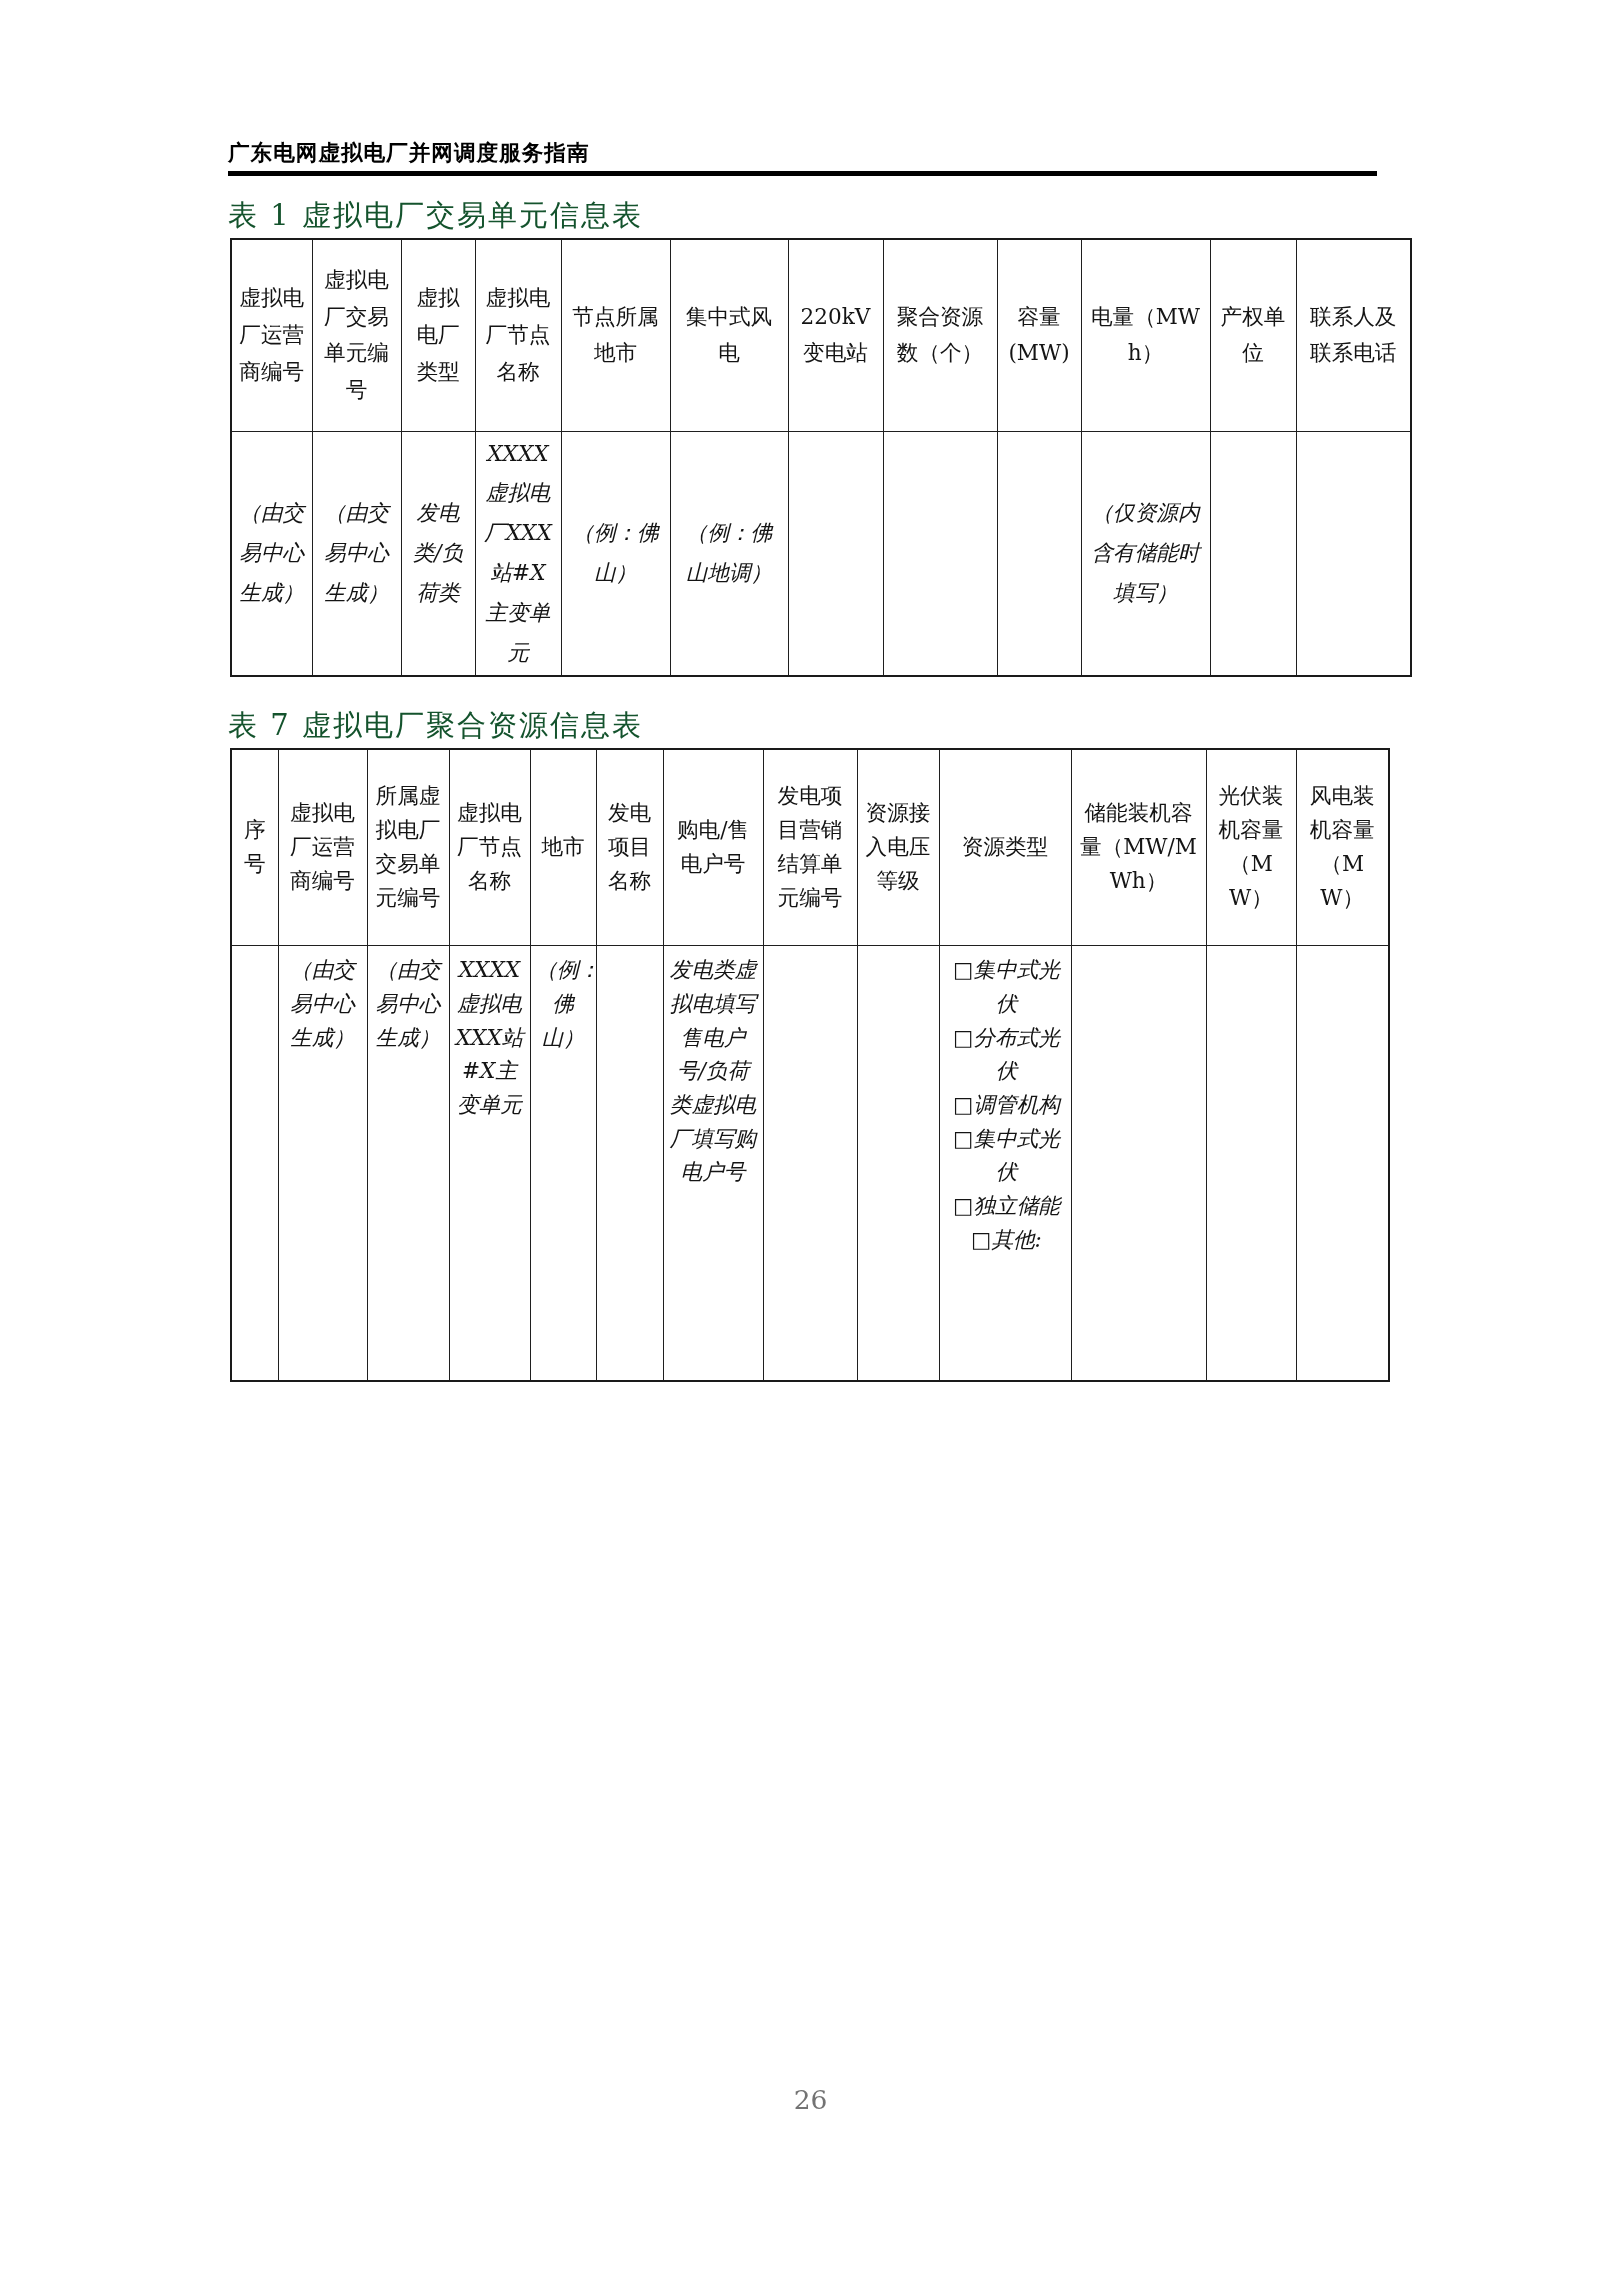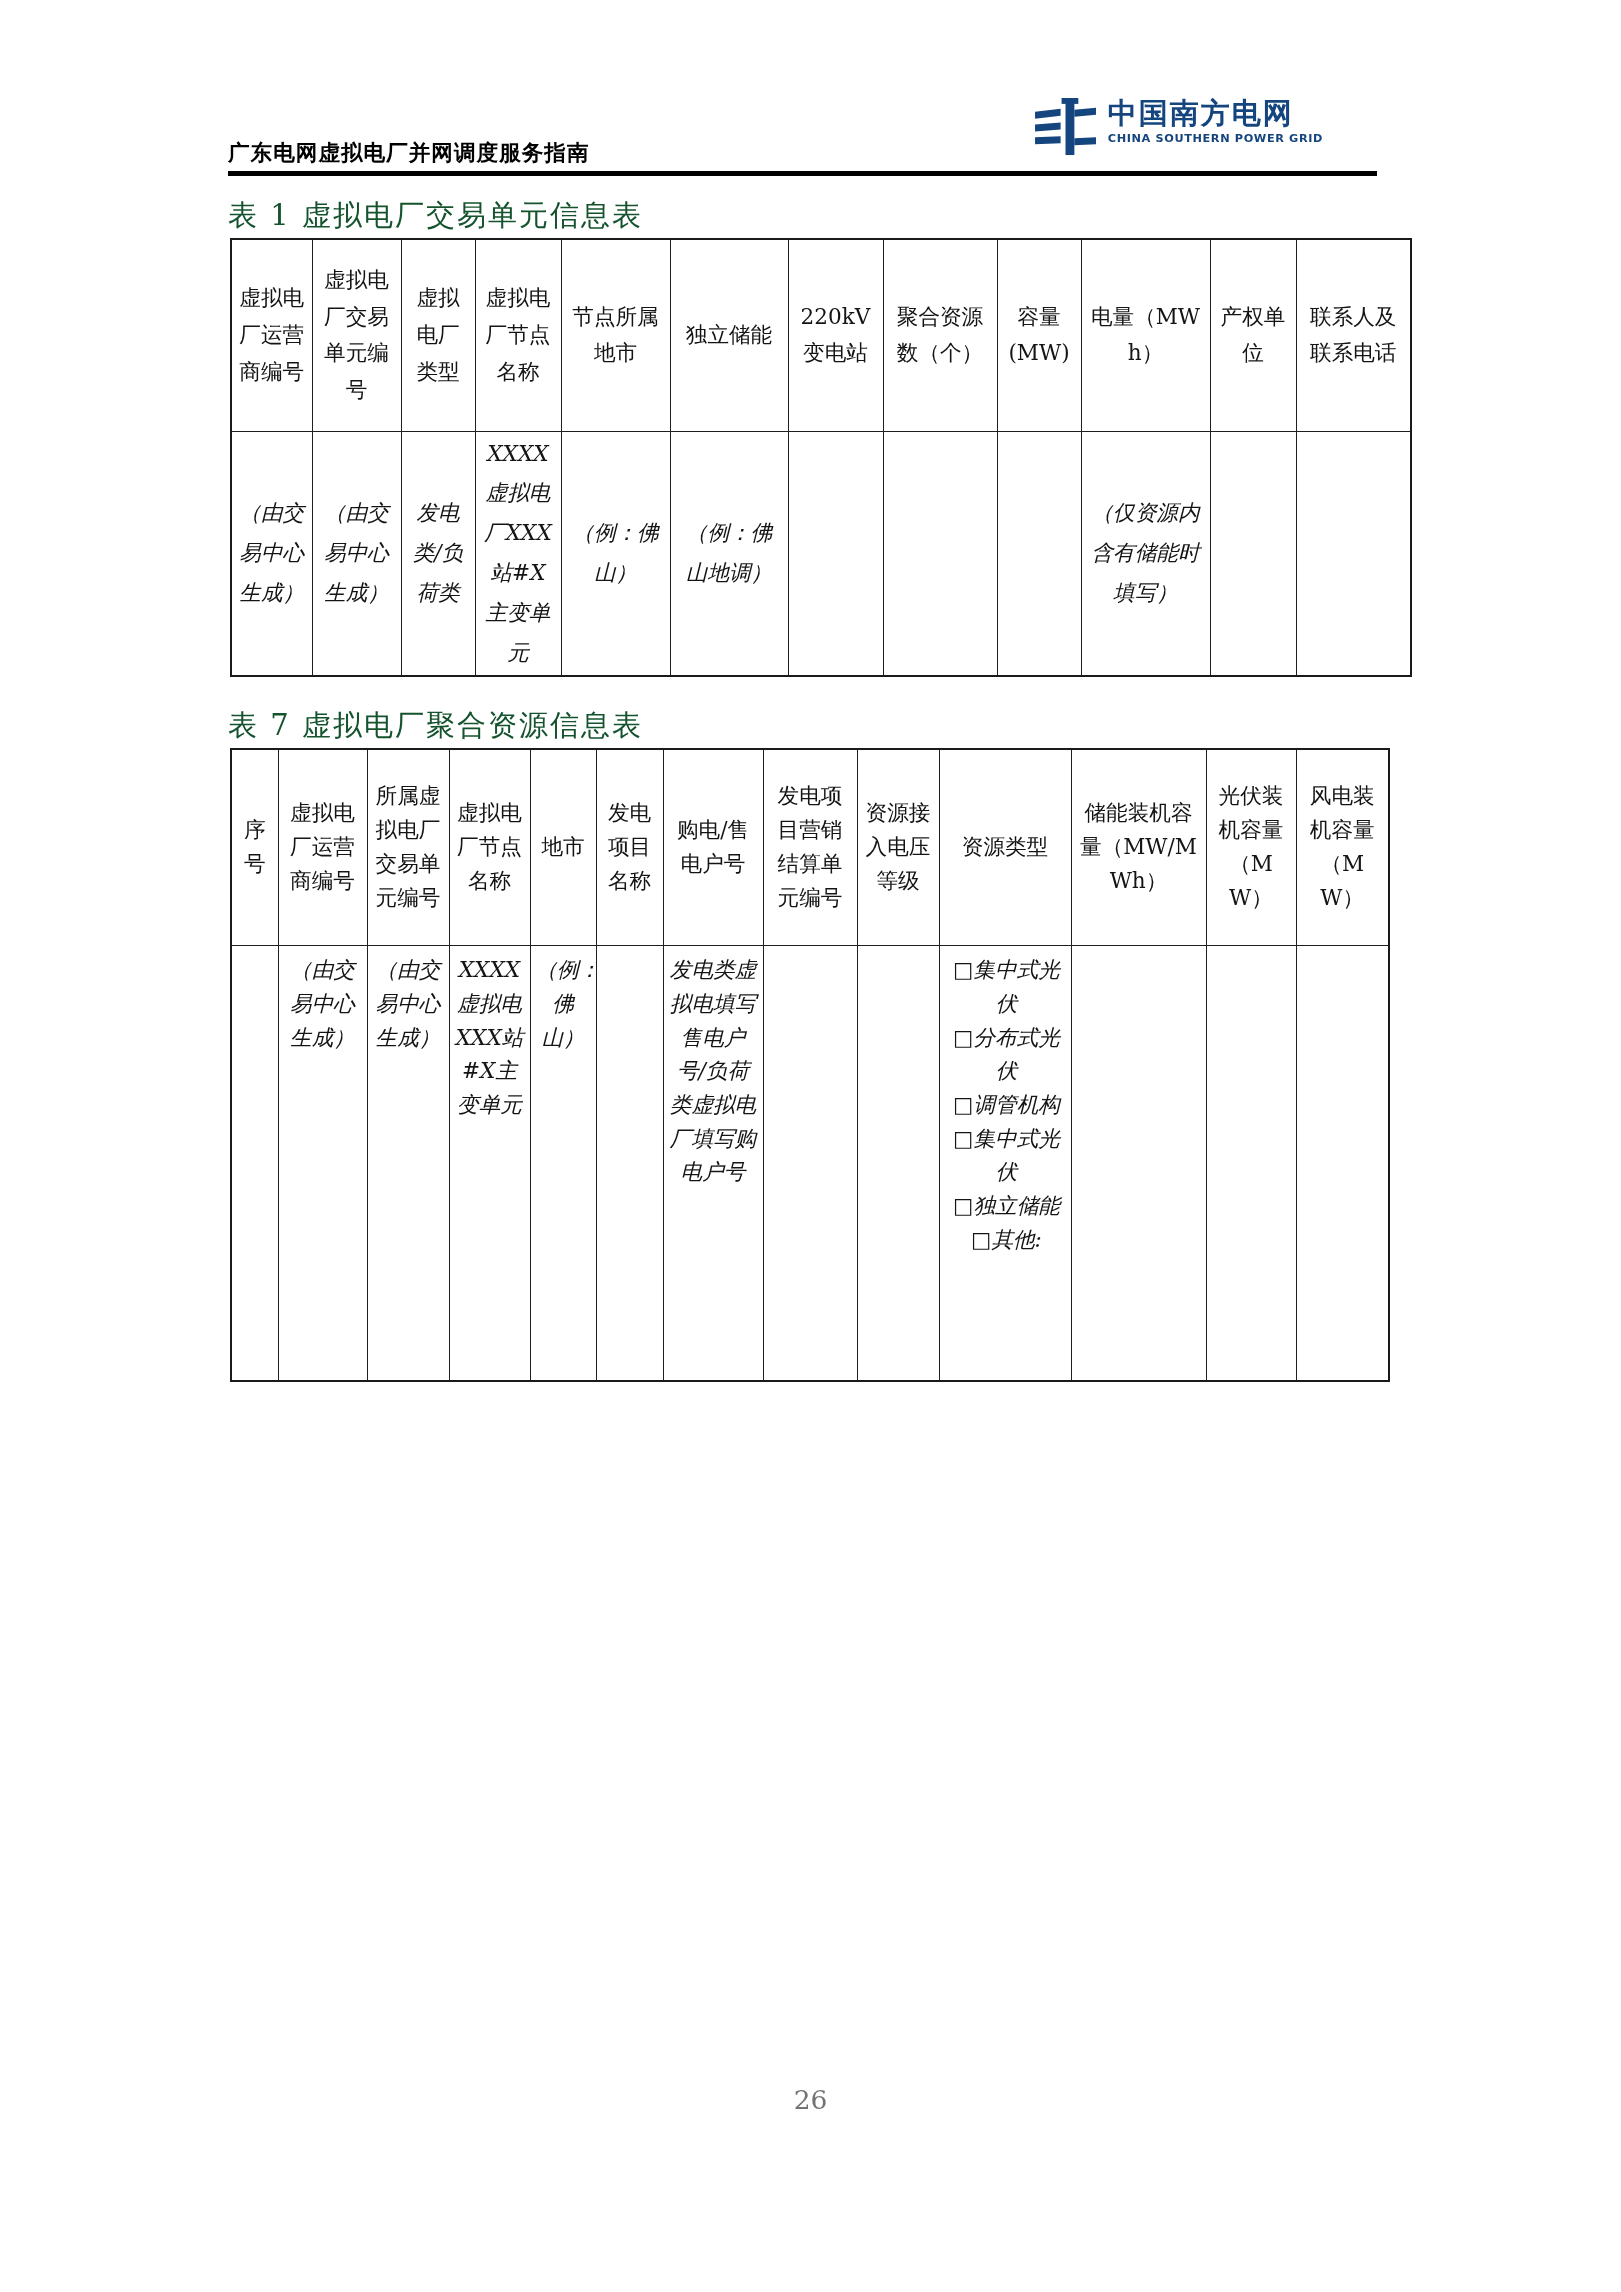--- a/index.html
+++ b/index.html
@@ -73,37 +73,20 @@
     text-align:center; font-size:26.5px; color:#737373;
   }
 </style>
 </head>
 <body>
 
 <div class="page">
 
   <div class="header-title">广东电网虚拟电厂并网调度服务指南</div>
 
-  <div class="logo">
-    <svg class="logo-icon" viewBox="0 0 64 60" xmlns="http://www.w3.org/2000/svg">
-      <g fill="#15457e">
-        <path d="M0 14 L26 11 L26 18 L0 21 Z"></path>
-        <path d="M0 27 L26 25 L26 32 L0 34 Z"></path>
-        <path d="M0 40 L26 39 L26 46 L0 47 Z"></path>
-        <rect x="31" y="2" width="9" height="56"></rect>
-        <path d="M40 12 L62 10 L62 17 L40 19 Z"></path>
-        <path d="M40 41 L62 40 L62 47 L40 48 Z"></path>
-        <rect x="27" y="0" width="17" height="6"></rect>
-      </g>
-    </svg>
-    <div class="logo-text">
-      <div class="logo-cn">中国南方电网</div>
-      <div class="logo-en">CHINA SOUTHERN POWER GRID</div>
-    </div>
-  </div>
 
   <div class="header-rule"></div>
 
   <div class="table-title t1-title">表 1 虚拟电厂交易单元信息表</div>
 
   <table class="info t1">
     <colgroup>
       <col style="width:81px">
         <col style="width:89px">
         <col style="width:74px">
@@ -117,21 +100,21 @@
         <col style="width:86px">
         <col style="width:115px">
     </colgroup>
     <tbody>
         <tr class="hrow">
       <td>虚拟电厂运营商编号</td>
       <td>虚拟电厂交易单元编号</td>
       <td>虚拟电厂类型</td>
       <td>虚拟电厂节点名称</td>
       <td>节点所属地市</td>
-      <td>独立储能</td>
+      <td>集中式风电</td>
       <td>220kV变电站</td>
       <td>聚合资源数（个）</td>
       <td>容量(MW)</td>
       <td>电量（MWh）</td>
       <td>产权单位</td>
       <td>联系人及联系电话</td>
     </tr>
     <tr class="drow">
       <td>（由交易中心生成）</td>
       <td>（由交易中心生成）</td>

